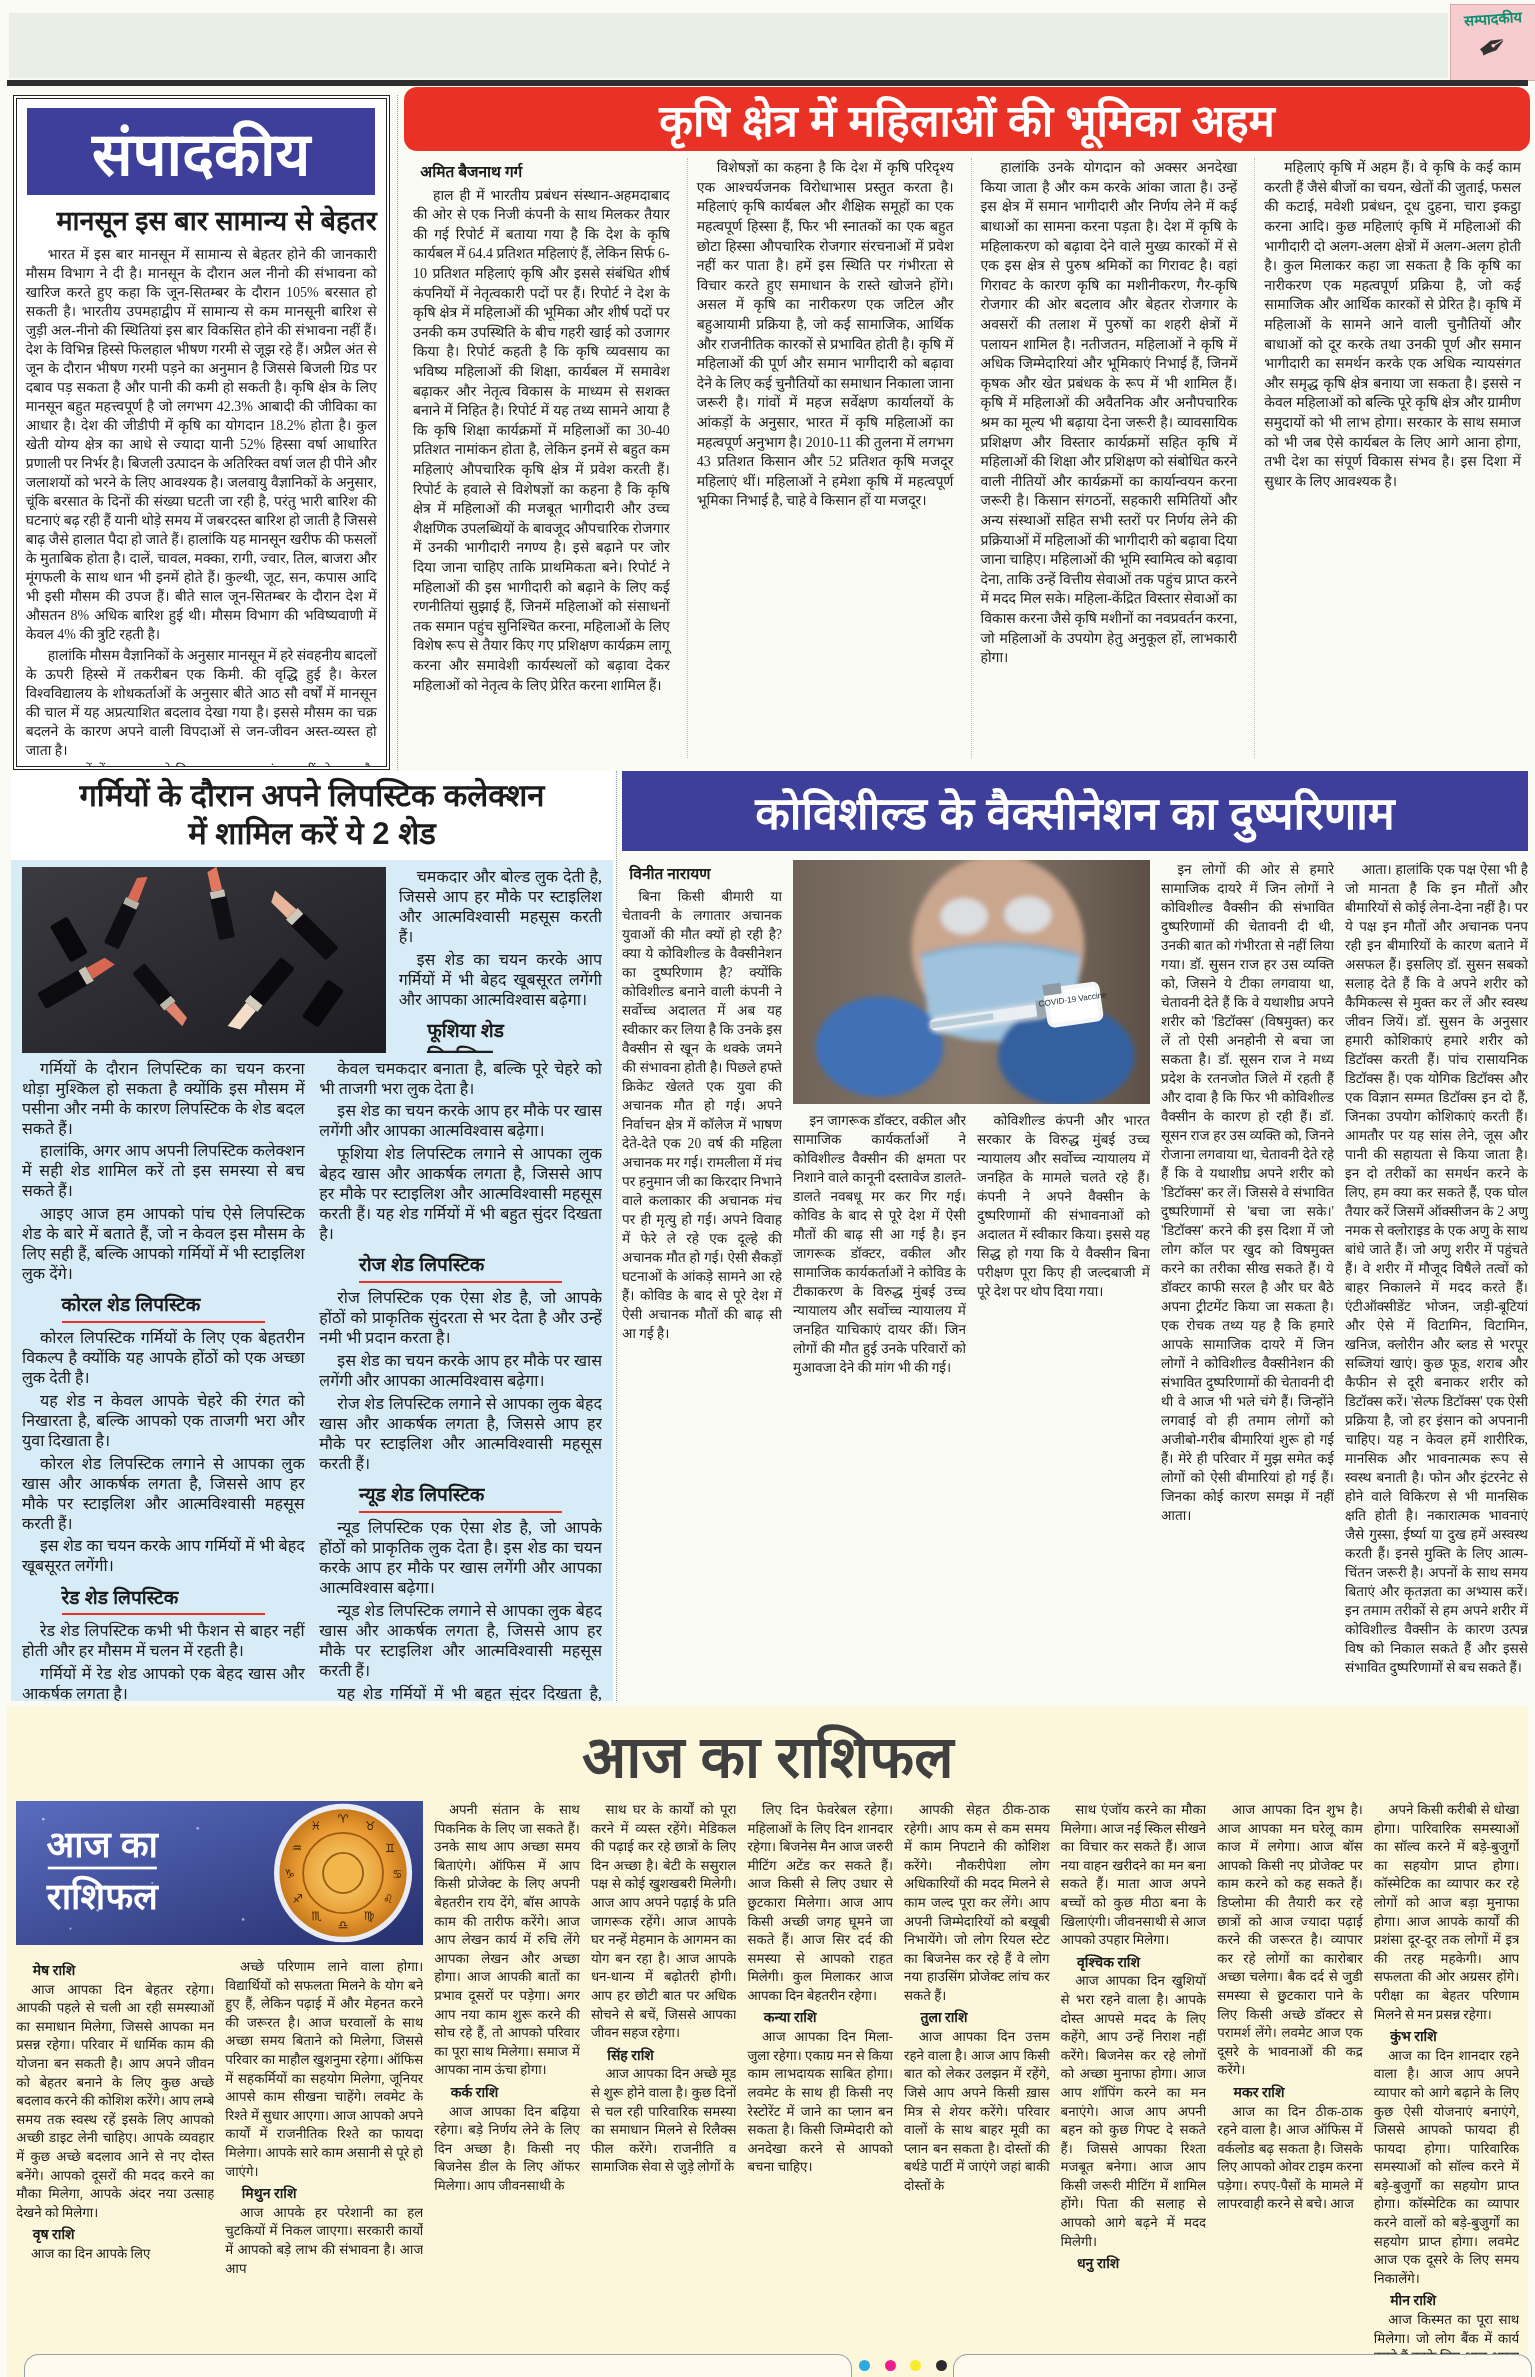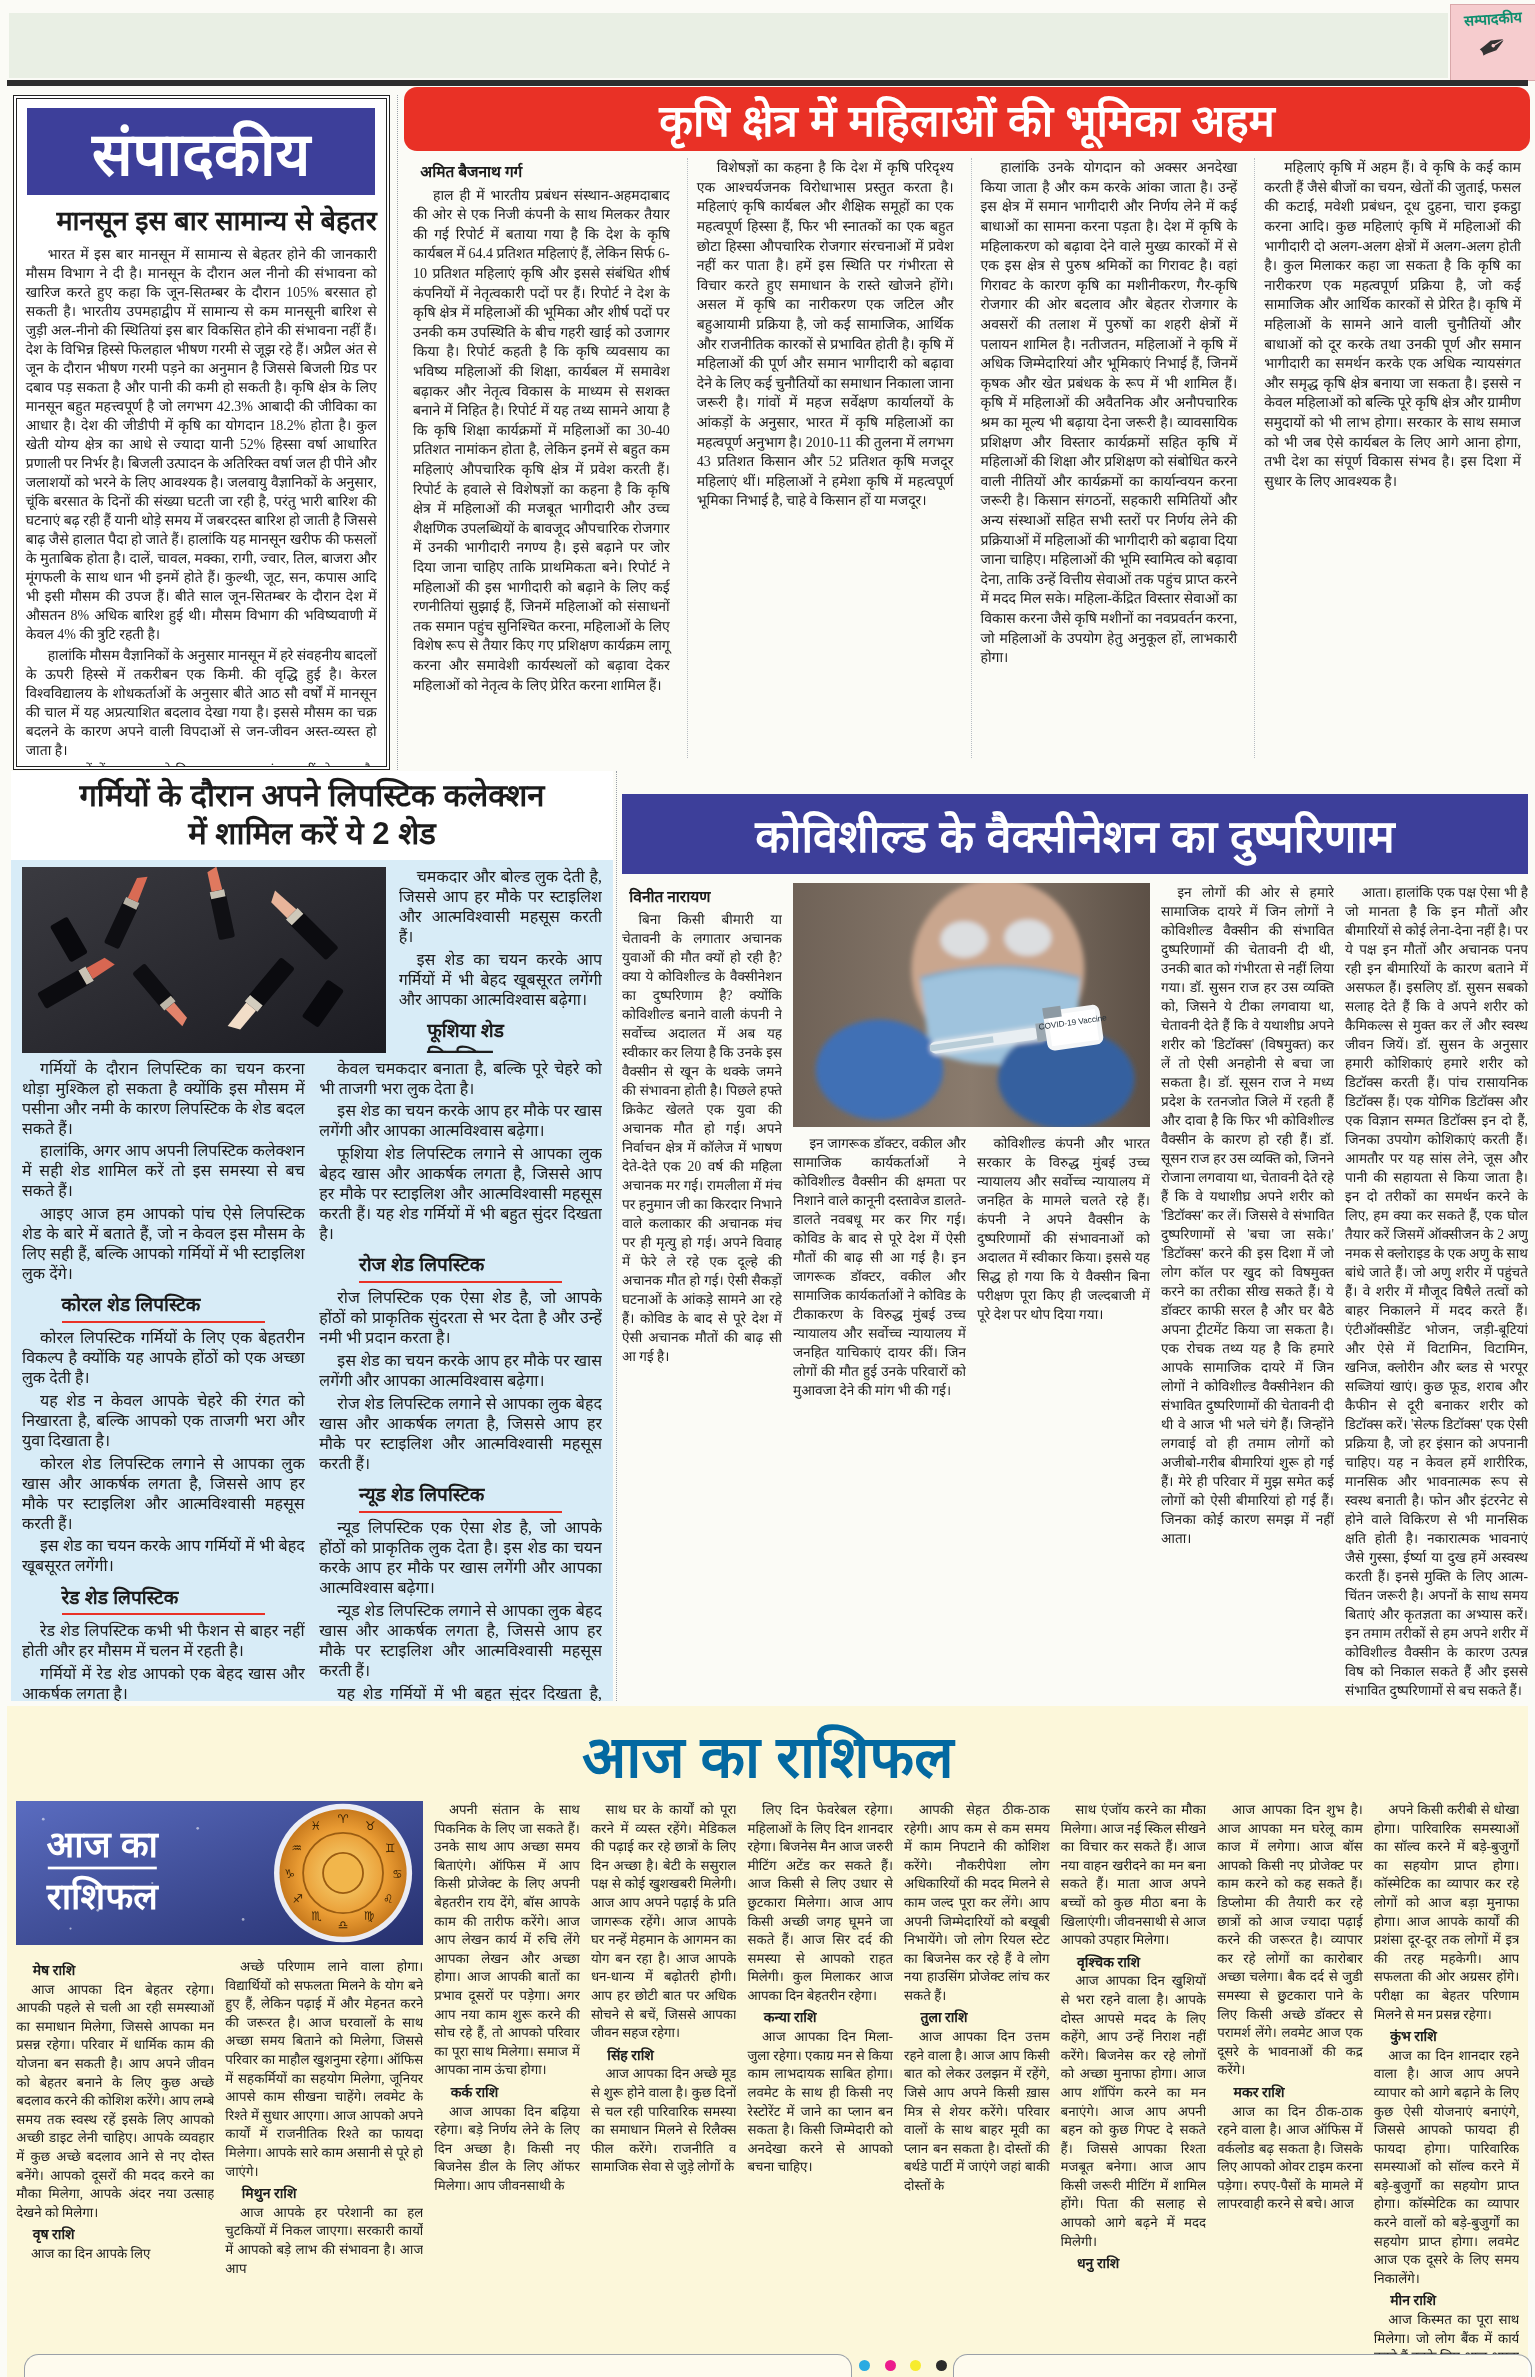--- a/index.html
+++ b/index.html
@@ -37,34 +37,34 @@
   .lip-headline{background:#fff;text-align:center;font-weight:bold;font-size:31px;line-height:38px;font-family:"Liberation Sans",sans-serif;padding:5.5px 0 7.3px 0;}
   .lip-toprow{display:flex;gap:12.7px;padding:7.3px 11px 0 11px;}
   .lip-photo{width:364px;height:186px;flex:0 0 auto;}
   .lip-intro{flex:1 1 auto;overflow:hidden;height:186px;}
   .lip-intro p{margin:0 0 3.6px 0;font-size:14px;line-height:20px;text-align:justify;}
   .lip-cols{display:flex;gap:14.6px;padding:5.5px 11px;height:700px;overflow:hidden;}
   .lip-col{flex:1 1 0;overflow:hidden;}
   .lip-col p, .lip-intro-blocks p{margin:0 0 2.7px 0;font-size:16px;line-height:20px;text-align:justify;text-indent:18px;}
   .lip-sub{font-weight:bold;font-size:19px;margin:7.3px auto 5.5px auto;padding-bottom:3.6px;border-bottom:2.7px solid #e93126;width:72%;font-family:"Liberation Sans",sans-serif;}
   
-  .covid{position:absolute;left:622px;top:771px;width:906px;height:930px;overflow:hidden;margin-top:23px;}
+  .covid{position:absolute;left:622px;top:771px;width:906px;height:930px;overflow:hidden;}
   .covid-banner{background:#3d3f9a;height:80px;display:flex;align-items:center;justify-content:center;}
   .covid-banner span{color:#fff;font-weight:bold;font-size:45px;font-family:"Liberation Sans",sans-serif;white-space:nowrap;}
   .covid-body{position:relative;display:flex;gap:11px;margin-top:9px;height:829px;overflow:hidden;}
   .covid-col{overflow:hidden;}
   .covid-col p{margin:0 0 1.8px 0;font-size:13.6px;line-height:19px;text-align:justify;text-indent:16.4px;}
   .c1{flex:0 0 160px;}
   .c2,.c3{flex:0 0 173px;padding-top:251px;}
   .c4{flex:0 0 173px;}
   .c5{flex:1 1 auto;}
   .covid-photo{position:absolute;left:171px;top:0;width:357px;height:244px;}
   
   .horo{position:absolute;left:7.3px;top:1706px;width:1521px;height:671px;background:#fcf7da;overflow:hidden;}
-  .horo-title{text-align:center;color:#0369a1;font-weight:bold;font-size:58px;font-family:"Liberation Sans",sans-serif;padding-top:9px;height:95px;box-sizing:border-box;}
+  .horo-title{text-align:center;color:#404040;font-weight:bold;font-size:58px;font-family:"Liberation Sans",sans-serif;padding-top:9px;height:95px;box-sizing:border-box;}
   .horo-body{display:flex;gap:11px;padding:0 9px;}
   .horo-left{flex:0 0 407px;}
   .zodiac{width:407px;height:144px;margin-bottom:9px;}
   .horo-left-cols{display:flex;gap:11px;height:400px;overflow:hidden;}
   .horo-right{flex:1 1 auto;display:flex;gap:11px;height:553px;overflow:hidden;}
   .horo-col{flex:1 1 0;overflow:hidden;}
   .horo-col p{margin:0 0 1.8px 0;font-size:13.3px;line-height:18.6px;text-align:justify;text-indent:14.6px;}
   .horo-col .sign{font-weight:bold;font-size:14px;margin:1.8px 0 1.8px 16.4px;}
   
   .round-box{position:absolute;height:24px;border:1.8px solid #9aa0a8;border-bottom:none;border-radius:14.6px 14.6px 0 0;background:rgba(255,255,255,.55);}

